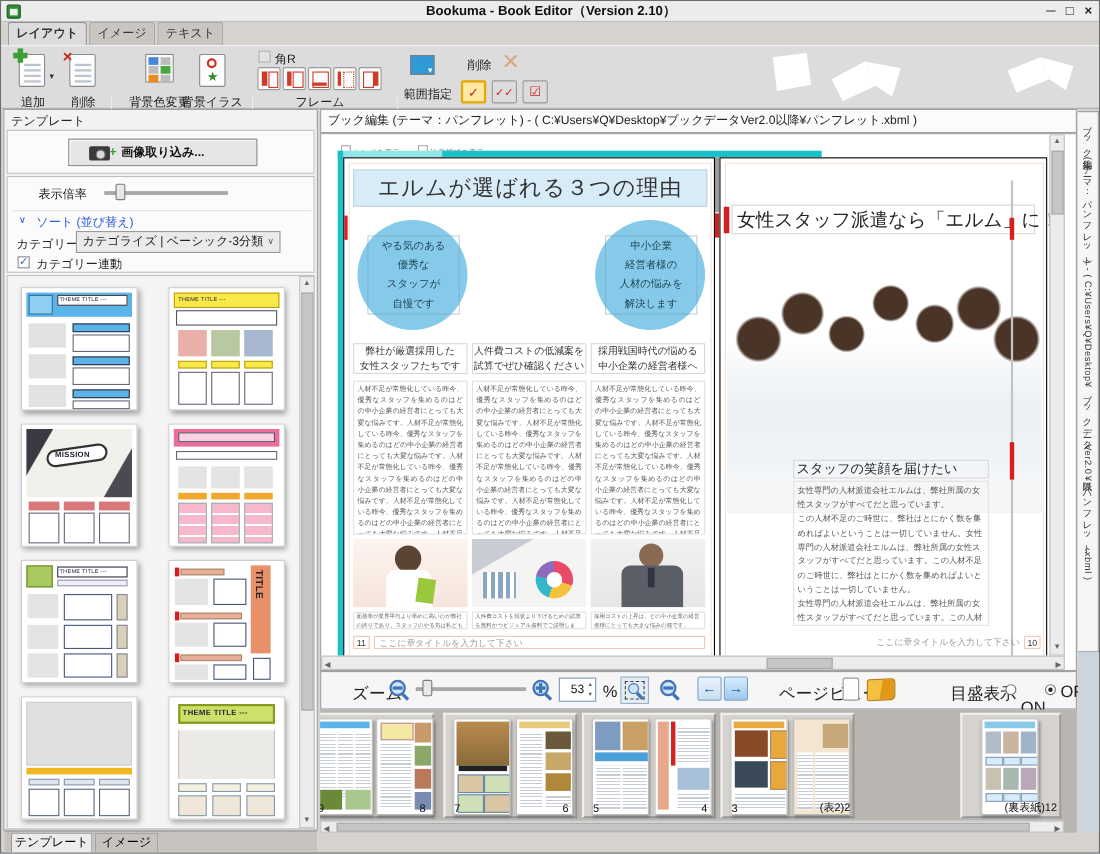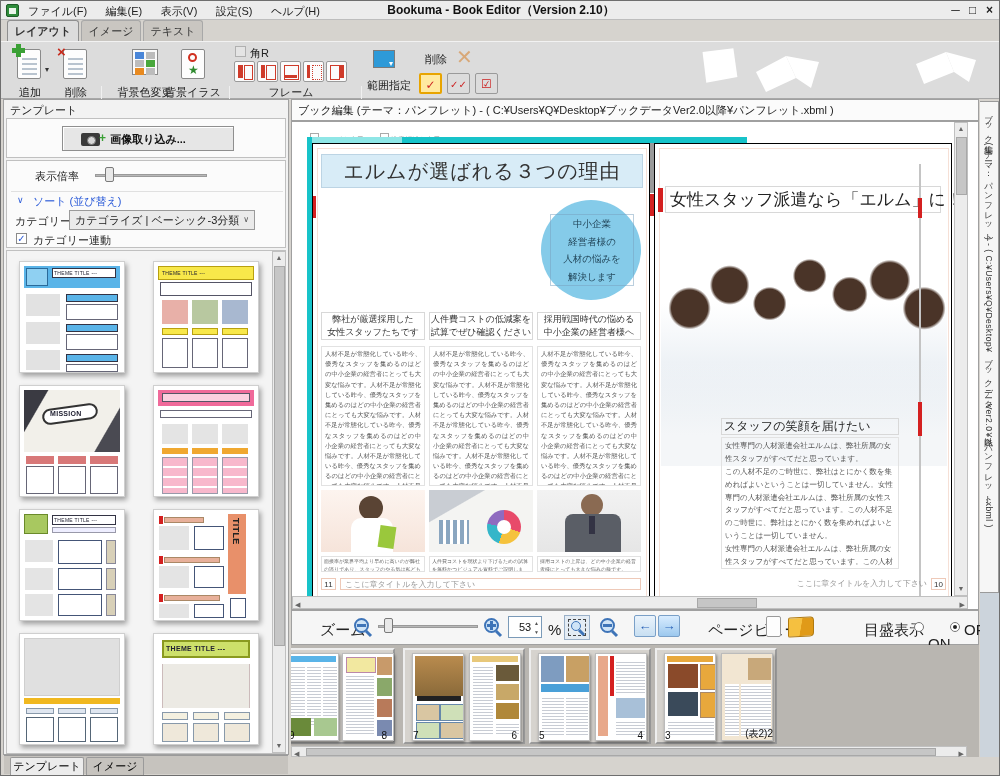--- a/index.html
+++ b/index.html
@@ -100,27 +100,20 @@
   #sidetab .vt{position:absolute;left:3px;top:6px;writing-mode:vertical-rl;font-size:8.5px;color:#333;letter-spacing:.5px;height:480px;overflow:hidden;white-space:nowrap;}
   .books{fill:#fff;}
 </style>
 </head>
 <body>
 
 <div id="win">
 
   <div id="titlebar" class="abs">
     <div id="app-icon" class="abs"></div>
-    <div class="abs" style="left:20px;top:0;">
-      <span class="menu-item">ファイル(F)</span>
-      <span class="menu-item">編集(E)</span>
-      <span class="menu-item">表示(V)</span>
-      <span class="menu-item">設定(S)</span>
-      <span class="menu-item">ヘルプ(H)</span>
-    </div>
     <div id="app-title" class="abs">Bookuma - Book Editor（Version 2.10）</div>
     <div class="abs winbtn" style="right:38px;top:1px;">─</div>
     <div class="abs winbtn" style="right:21px;top:1px;">□</div>
     <div class="abs winbtn" style="right:4px;top:1px;">×</div>
   </div>
 
   <div id="tabrow" class="abs">
     <div class="abs rtab active" style="left:6px;width:72px;">レイアウト</div>
     <div class="abs rtab" style="left:80px;width:60px;">イメージ</div>
     <div class="abs rtab" style="left:142px;width:60px;">テキスト</div>
@@ -384,20 +377,26 @@
     <div class="abs" style="left:15px;top:15px;width:5px;height:465px;background:#17c3c9;"></div>
 
     <div class="abs page" style="left:20px;top:21px;width:338px;height:459px;">
       <div class="pg-guide" style="left:4px;top:4px;width:328px;height:449px;"></div>
       <div class="abs" style="left:0;top:52px;width:3px;height:22px;background:#d42020;"></div>
 
       <div class="abs" style="left:8px;top:10px;width:322px;height:34px;background:#d8ecf7;border:1px solid #bcd4e4;">
         <div class="jp-center" style="font-size:20px;color:#333;line-height:32px;letter-spacing:1px;">エルムが選ばれる３つの理由</div>
       </div>
 
+      <div class="abs circle" style="left:12px;top:56px;">
+          <div class="circle-txt">やる気のある
+優秀な
+スタッフが
+自慢です</div>
+        </div>
       <div class="abs circle" style="left:228px;top:56px;">
           <div class="circle-txt">中小企業
 経営者様の
 人材の悩みを
 解決します</div>
         </div>
 
       <div class="abs subhead" style="left:8px;top:168px;width:104px;height:28px;">弊社が厳選採用した
 女性スタッフたちです</div>
       <div class="abs subhead" style="left:116px;top:168px;width:104px;height:28px;">人件費コストの低減案を
@@ -592,20 +591,38 @@
       <div class="abs pthumb" style="left:64px;top:3px;background:#f2e6d2;">
         <div class="pt-fill" style="left:26px;top:4px;width:23px;height:22px;background:#c8a87a;"></div>
         <div class="pt-fill lines" style="left:3px;top:30px;width:14px;height:52px;"></div>
         <div class="pt-fill lines" style="left:19px;top:30px;width:30px;height:52px;"></div>
       </div>
       <span class="abs plabel" style="left:8px;bottom:1px;">3</span>
       <span class="abs plabel" style="right:2px;bottom:1px;">(表2)2</span>
     </div>
 
 
+    <div class="abs panel" style="left:582px;top:3px;width:92px;height:96px;">
+      <div class="abs pthumb" style="left:17px;top:3px;">
+        <div class="pt-bar" style="top:2px;background:#8ac8e8;"></div>
+        <div class="pt-fill" style="left:3px;top:11px;width:14px;height:20px;background:#b0bcc8;"></div>
+        <div class="pt-fill" style="left:19px;top:11px;width:14px;height:20px;background:#c8b4a0;"></div>
+        <div class="pt-fill" style="left:35px;top:11px;width:14px;height:20px;background:#a0b4c8;"></div>
+        <div class="pt-fill" style="left:3px;top:34px;width:14px;height:6px;background:#d8ecf8;border:1px solid #89b;"></div>
+        <div class="pt-fill" style="left:19px;top:34px;width:14px;height:6px;background:#d8ecf8;border:1px solid #89b;"></div>
+        <div class="pt-fill" style="left:35px;top:34px;width:14px;height:6px;background:#d8ecf8;border:1px solid #89b;"></div>
+        <div class="pt-fill" style="left:3px;top:44px;width:14px;height:20px;background:#c8c0b0;"></div>
+        <div class="pt-fill" style="left:19px;top:44px;width:14px;height:20px;background:#a8b8b0;"></div>
+        <div class="pt-fill" style="left:35px;top:44px;width:14px;height:20px;background:#b8a8b8;"></div>
+        <div class="pt-fill" style="left:3px;top:67px;width:14px;height:6px;background:#d8ecf8;border:1px solid #89b;"></div>
+        <div class="pt-fill" style="left:19px;top:67px;width:14px;height:6px;background:#d8ecf8;border:1px solid #89b;"></div>
+        <div class="pt-fill" style="left:35px;top:67px;width:14px;height:6px;background:#d8ecf8;border:1px solid #89b;"></div>
+      </div>
+      <span class="abs plabel" style="right:2px;bottom:1px;">(裏表紙)12</span>
+    </div>
 
     <div class="abs scroll-v" style="left:0;top:101px;width:676px;height:11px;">
       <div class="abs scroll-arrow" style="left:2px;top:1px;">◀</div>
       <div class="abs scroll-thumb" style="left:14px;top:1px;width:630px;height:8px;"></div>
       <div class="abs scroll-arrow" style="right:2px;top:1px;">▶</div>
     </div>
   </div>
 
   <div id="sidetab" class="abs">
     <div class="vt">ブック編集 (テーマ：パンフレット) - ( C:¥Users¥Q¥Desktop¥ブックデータVer2.0以降¥パンフレット.xbml )</div>

